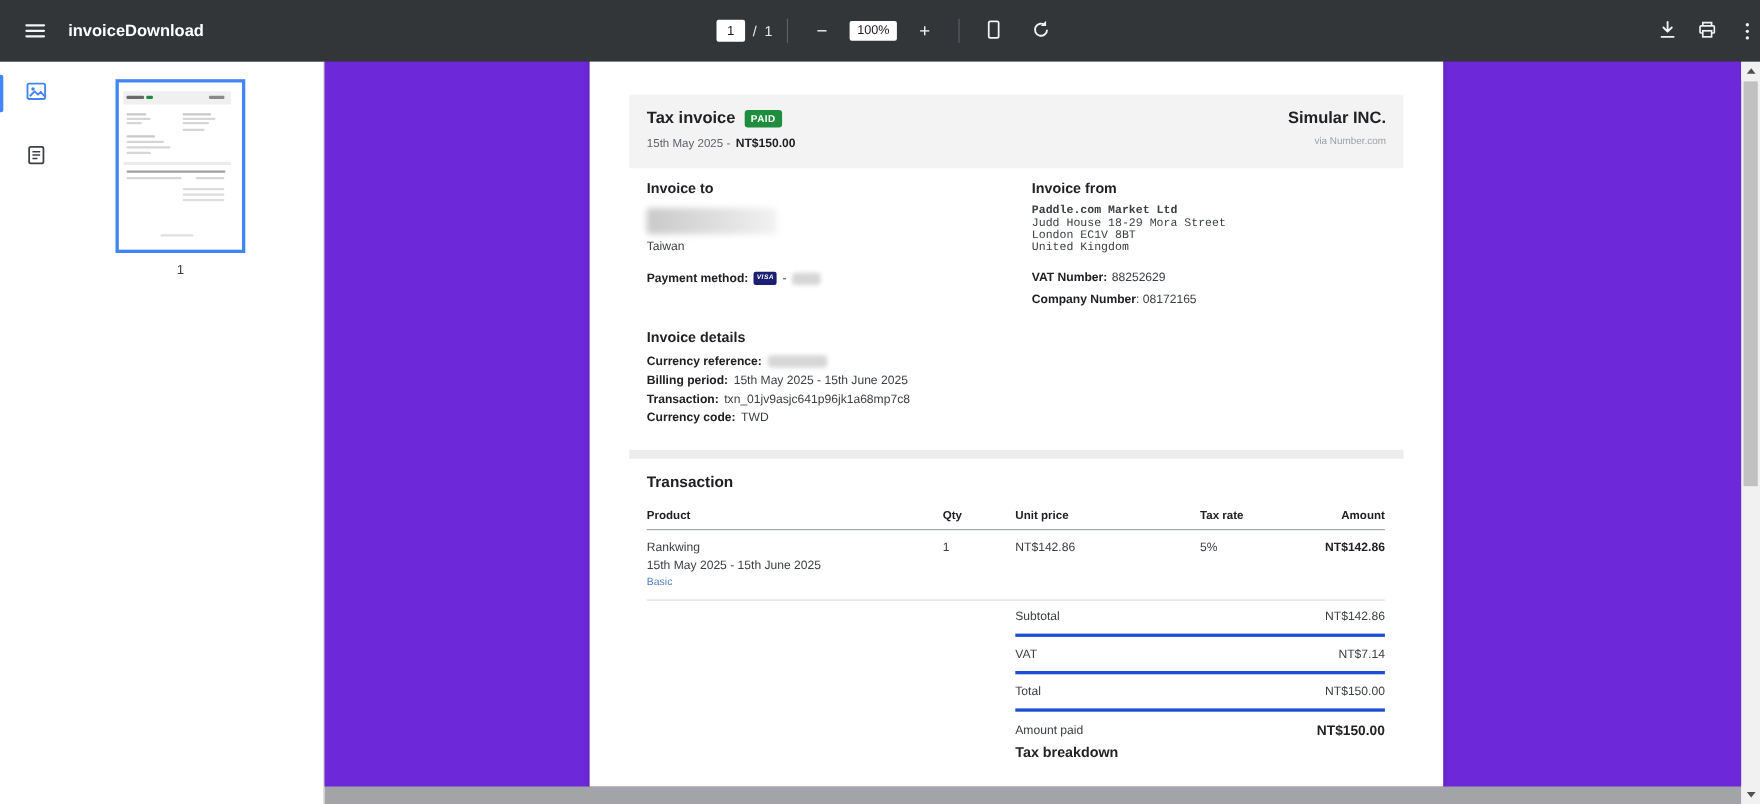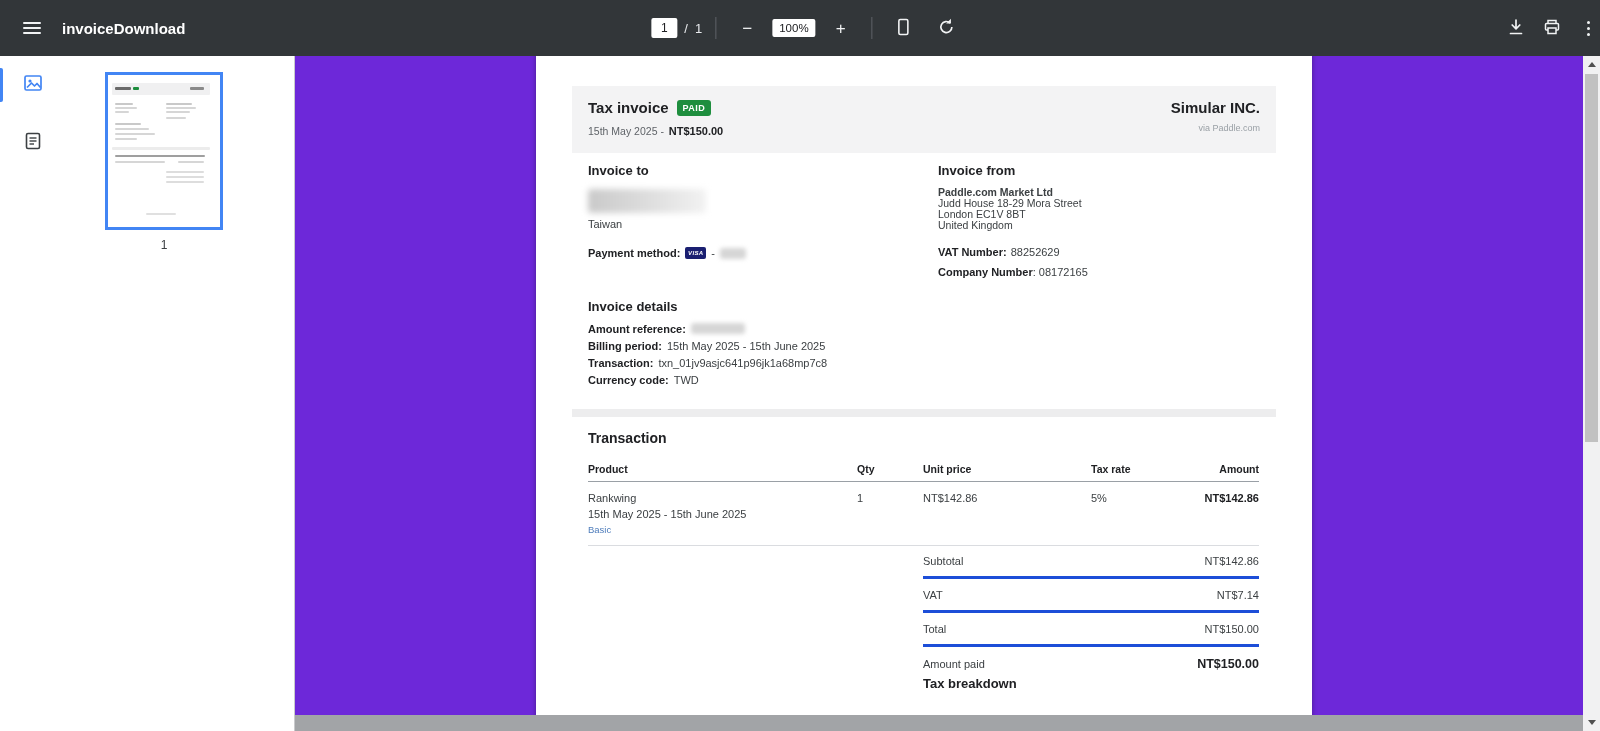--- a/index.html
+++ b/index.html
@@ -209,55 +209,55 @@
           <span class="inv-title">Tax invoice</span>
           <span class="paid">PAID</span>
         </div>
         <div class="date-row">
           <span>15th May 2025 -</span>
           <b>NT$150.00</b>
         </div>
       </div>
       <div>
         <div class="seller">Simular INC.</div>
-        <div class="via">via Paddle.com</div>
+        <div class="via">via Number.com</div>
       </div>
     </div>
 
     <div class="abs sec-h" style="left:52px;top:121px;">Invoice to</div>
     <div class="abs redact-name" style="left:52px;top:147px;"></div>
     <div class="abs t" style="left:52px;top:176px;">Taiwan</div>
 
     <div class="abs row" style="left:52px;top:205px;">
       <span class="t b">Payment method:</span>
       <span class="visa">VISA</span>
       <span class="t">-</span>
       <span class="redact" style="width:26px;height:11px;"></span>
     </div>
 
     <div class="abs sec-h" style="left:402px;top:121px;">Invoice from</div>
-    <div class="abs addr" style="left:402px;top:145px;">
+    <div class="abs addr" style="left:402px;top:145px;font-family:Liberation Mono, monospace;">
       <div class="b" style="font-size:10.5px;">Paddle.com Market Ltd</div>
       <div>Judd House 18-29 Mora Street</div>
       <div>London EC1V 8BT</div>
       <div>United Kingdom</div>
     </div>
     <div class="abs row" style="left:402px;top:204px;gap:4px;">
       <span class="t b">VAT Number:</span>
       <span class="t">88252629</span>
     </div>
     <div class="abs row" style="left:402px;top:224px;gap:0;">
       <span class="t b">Company Number</span>
       <span class="t">: 08172165</span>
     </div>
 
     <div class="abs sec-h" style="left:52px;top:257px;">Invoice details</div>
     <div class="abs detail-rows" style="left:52px;top:281px;">
       <div class="row">
-        <span class="t b">Amount reference:</span>
+        <span class="t b">Currency reference:</span>
         <span class="redact" style="width:54px;height:11px;"></span>
       </div>
       <div class="row">
         <span class="t b">Billing period:</span>
         <span class="t">15th May 2025 - 15th June 2025</span>
       </div>
       <div class="row">
         <span class="t b">Transaction:</span>
         <span class="t">txn_01jv9asjc641p96jk1a68mp7c8</span>
       </div>

